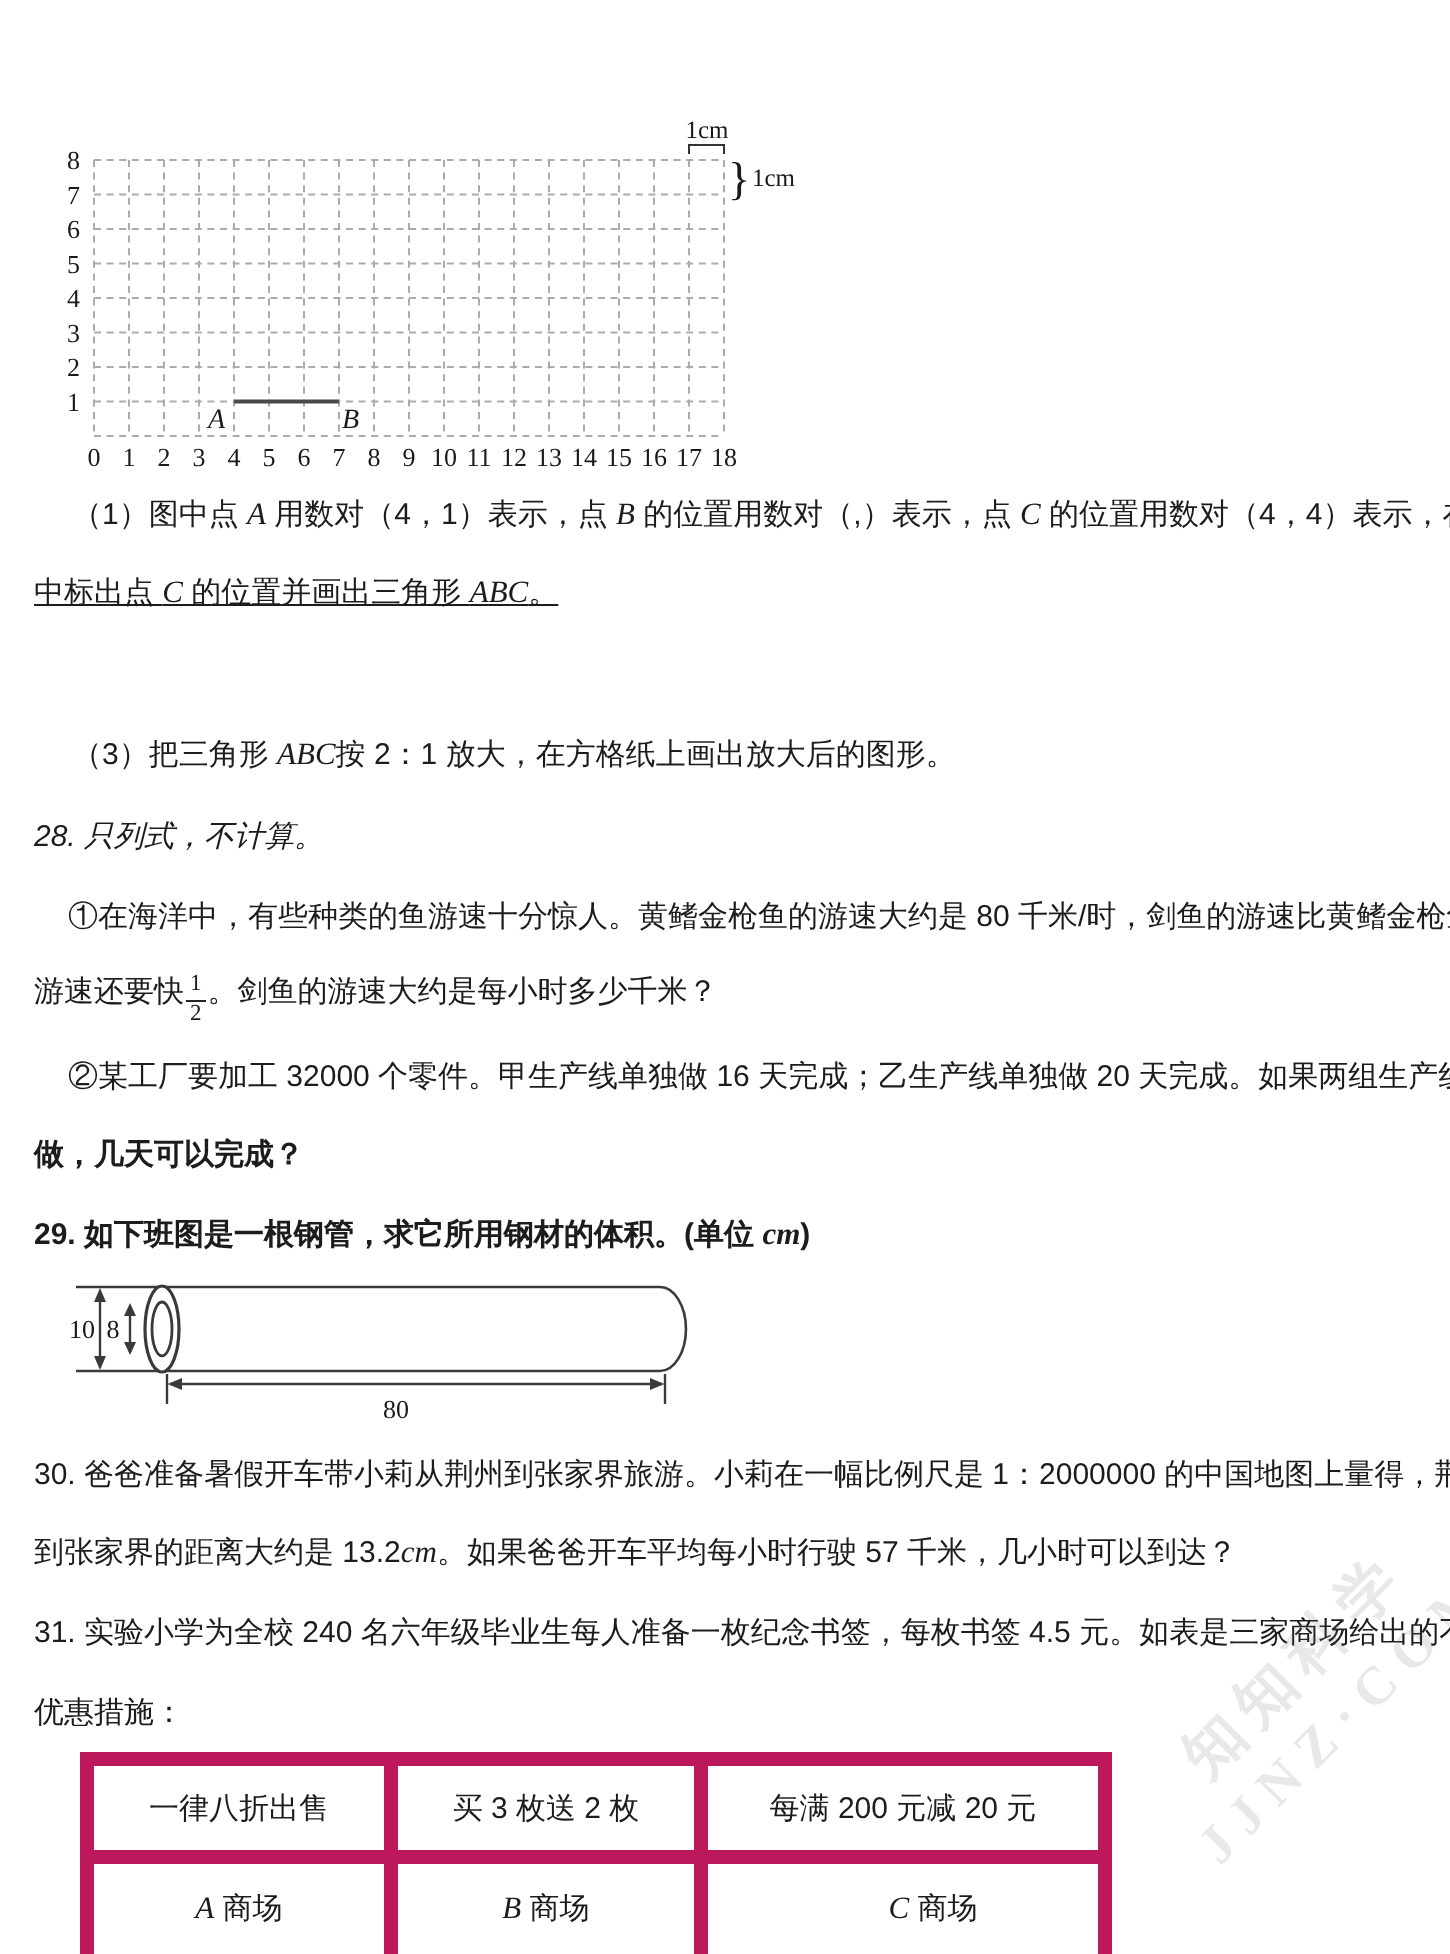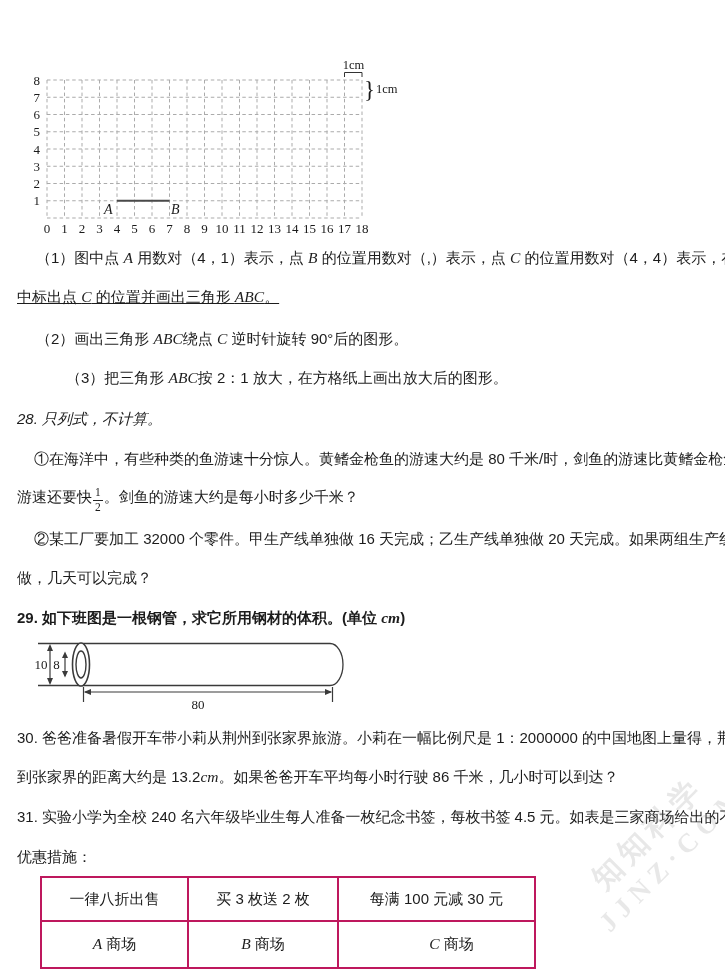--- a/index.html
+++ b/index.html
@@ -12,21 +12,21 @@
   .frac .num{display:block;border-bottom:1px solid #222;padding:0 2px 1px 2px;}
   .frac .den{display:block;padding-top:1px;}
   svg text{fill:#1a1a1a;}
   .sn{font-family:"Liberation Serif",serif;font-size:13px;}
   .sns{font-family:"Liberation Serif",serif;font-size:12.5px;}
   .mid{text-anchor:middle;}
   .end{text-anchor:end;}
   .itv{font-family:"Liberation Serif",serif;font-style:italic;font-size:14px;}
   .brace{font-family:"Liberation Serif",serif;font-size:23px;}
   .offer-table{position:absolute;left:40px;top:876px;border-collapse:collapse;table-layout:fixed;}
-  .offer-table td{border:2px solid #be185d;text-align:center;vertical-align:middle;
+  .offer-table td{border:7px solid #be185d;text-align:center;vertical-align:middle;
         font-size:15px;padding:0;}
   .offer-table td i{font-family:"Liberation Serif",serif;font-style:italic;font-size:15.5px;}
   .watermark{position:absolute;left:540px;top:810px;width:240px;
         transform:rotate(-45deg);transform-origin:50% 50%;
         text-align:center;color:rgba(110,110,110,0.16);font-weight:bold;pointer-events:none;}
   .watermark .w1{font-size:30px;letter-spacing:6px;line-height:36px;}
   .watermark .w2{font-size:27px;letter-spacing:7px;line-height:34px;font-family:"Liberation Serif",serif;}
 </style>
 </head>
 <body>
@@ -77,40 +77,37 @@
     <text class="brace" x="364" y="97">}</text>
     <text class="sns" x="376" y="93">1cm</text>
   </svg>
 
   <div class="line" style="left:36px;top:249px;">
     <span>（1）图中点 </span><i>A</i><span> 用数对（4，1）表示，点 </span><i>B</i><span> 的位置用数对（,）表示，点 </span><i>C</i><span> 的位置用数对（4，4）表示，在图</span>
   </div>
   <div class="line" style="left:17px;top:288px;text-decoration:underline;">
     <span>中标出点 </span><i>C</i><span> 的位置并画出三角形 </span><i>ABC</i><span>。</span>
   </div>
-  <div class="line" style="left:36px;top:330px;">
-    <span>（2）画出三角形 </span><i>ABC</i><span>绕点 </span><i>C</i><span> 逆时针旋转 90°后的图形。</span>
-  </div>
-  <div class="line" style="left:36px;top:369px;margin-left:30px;">
+  <div class="line" style="left:36px;top:369px;">
     <span>（3）把三角形 </span><i>ABC</i><span>按 2：1 放大，在方格纸上画出放大后的图形。</span>
   </div>
 
   <div class="line" style="left:17px;top:410px;font-style:italic;">
     <span>28. 只列式，不计算。</span>
   </div>
   <div class="line" style="left:34px;top:450px;">
     <span>①在海洋中，有些种类的鱼游速十分惊人。黄鳍金枪鱼的游速大约是 80 千米/时，剑鱼的游速比黄鳍金枪鱼的</span>
   </div>
   <div class="line" style="left:17px;top:487px;">
     <span>游速还要快</span><span class="frac"><span class="num">1</span><span class="den">2</span></span><span>。剑鱼的游速大约是每小时多少千米？</span>
   </div>
   <div class="line" style="left:34px;top:530px;">
     <span>②某工厂要加工 32000 个零件。甲生产线单独做 16 天完成；乙生产线单独做 20 天完成。如果两组生产线合</span>
   </div>
-  <div class="line" style="left:17px;top:569px;">
+  <div class="line" style="left:17px;top:569px;font-weight:bold;">
     <span>做，几天可以完成？</span>
   </div>
 
   <div class="line" style="left:17px;top:609px;font-weight:bold;">
     <span>29. 如下班图是一根钢管，求它所用钢材的体积。(单位 </span><i>cm</i><span>)</span>
   </div>
 
   <svg style="position:absolute;left:0;top:630px;" width="400" height="88" viewBox="0 630 400 88">
 
     <path d="M38 643.5 H330" stroke="#3a3a3a" stroke-width="1.3" fill="none"></path>
@@ -135,36 +132,36 @@
     <line x1="85" y1="692" x2="331" y2="692" stroke="#3a3a3a" stroke-width="1.2"></line>
     <polygon points="91,689 91,695 83.8,692" fill="#3a3a3a"></polygon>
     <polygon points="325,689 325,695 332.2,692" fill="#3a3a3a"></polygon>
     <text class="sn mid" x="198" y="709">80</text>
   </svg>
 
   <div class="line" style="left:17px;top:729px;">
     <span>30. 爸爸准备暑假开车带小莉从荆州到张家界旅游。小莉在一幅比例尺是 1：2000000 的中国地图上量得，荆州</span>
   </div>
   <div class="line" style="left:17px;top:768px;">
-    <span>到张家界的距离大约是 13.2</span><i>cm</i><span>。如果爸爸开车平均每小时行驶 86 千米，几小时可以到达？</span>
+    <span>到张家界的距离大约是 13.2</span><i>cm</i><span>。如果爸爸开车平均每小时行驶 57 千米，几小时可以到达？</span>
   </div>
 
   <div class="line" style="left:17px;top:808px;">
     <span>31. 实验小学为全校 240 名六年级毕业生每人准备一枚纪念书签，每枚书签 4.5 元。如表是三家商场给出的不同</span>
   </div>
   <div class="line" style="left:17px;top:848px;">
     <span>优惠措施：</span>
   </div>
 
   <table class="offer-table">
     <tbody>
         <tr>
       <td style="width:145px;height:42px;">一律八折出售</td>
       <td style="width:148px;height:42px;">买 3 枚送 2 枚</td>
-      <td style="width:195px;height:42px;">每满 100 元减 30 元</td>
+      <td style="width:195px;height:42px;">每满 200 元减 20 元</td>
     </tr>
     <tr>
       <td style="height:45px;"><i>A</i><span> 商场</span></td>
       <td style="height:45px;"><i>B</i><span> 商场</span></td>
       <td style="height:45px;padding-left:30px;"><i>C</i><span> 商场</span></td>
     </tr>
   </tbody>
     </table>
 
   <div class="watermark">

